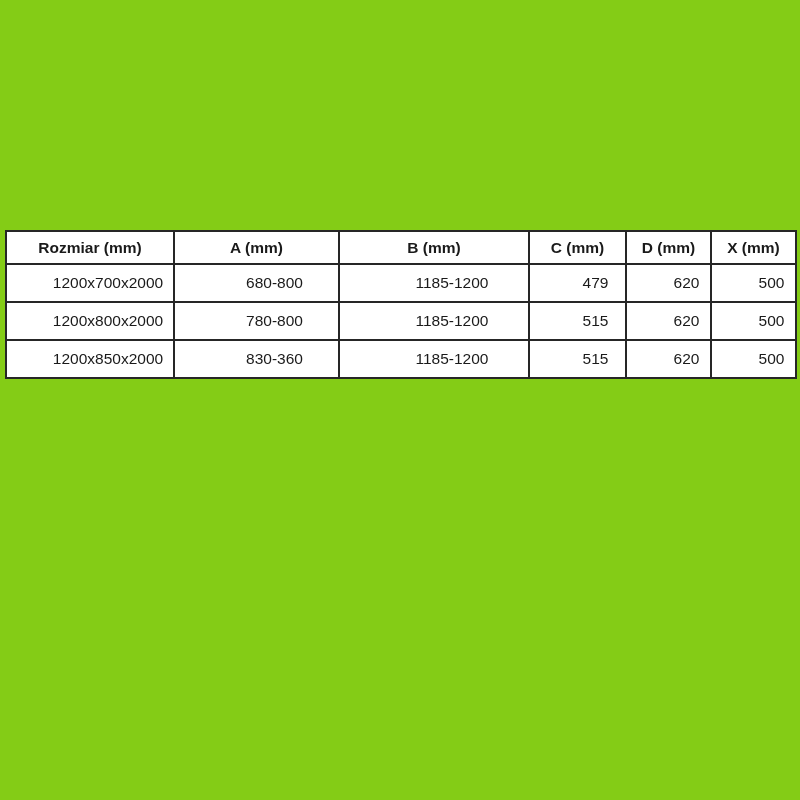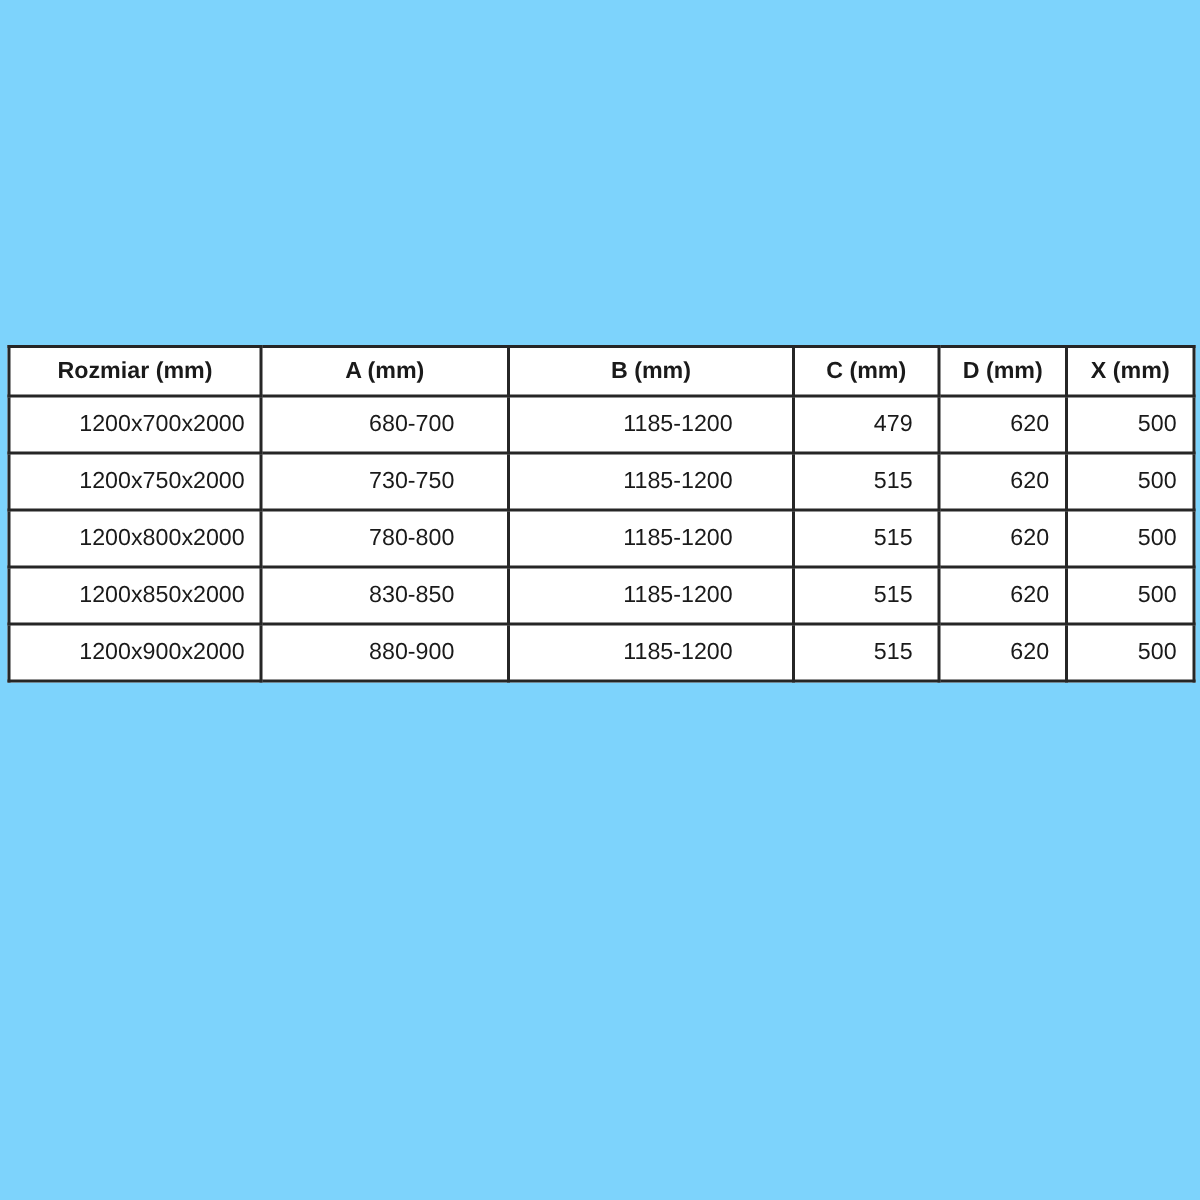--- a/index.html
+++ b/index.html
@@ -6,21 +6,21 @@
   html, body {
     width: 800px;
     height: 800px;
     background: #ffffff;
     font-family: "Liberation Sans", "DejaVu Sans", sans-serif;
   }
   .page {
     position: relative;
     width: 800px;
     height: 800px;
-    background: #7dd3fc;
+    background: #84cc16;
   }
   table.spec-table {
     position: absolute;
     left: 5px;
     top: 230px;
     width: 790px;
     border-collapse: collapse;
     table-layout: fixed;
     background: #ffffff;
   }
@@ -71,53 +71,37 @@
         <th>A (mm)</th>
         <th>B (mm)</th>
         <th>C (mm)</th>
         <th>D (mm)</th>
         <th>X (mm)</th>
       </tr>
     </thead>
     <tbody>
       <tr>
         <td>1200x700x2000</td>
-        <td>680-700</td>
+        <td>680-800</td>
         <td>1185-1200</td>
         <td>479</td>
-        <td>620</td>
-        <td>500</td>
-      </tr>
-      <tr>
-        <td>1200x750x2000</td>
-        <td>730-750</td>
-        <td>1185-1200</td>
-        <td>515</td>
         <td>620</td>
         <td>500</td>
       </tr>
       <tr>
         <td>1200x800x2000</td>
         <td>780-800</td>
         <td>1185-1200</td>
         <td>515</td>
         <td>620</td>
         <td>500</td>
       </tr>
       <tr>
         <td>1200x850x2000</td>
-        <td>830-850</td>
-        <td>1185-1200</td>
-        <td>515</td>
-        <td>620</td>
-        <td>500</td>
-      </tr>
-      <tr>
-        <td>1200x900x2000</td>
-        <td>880-900</td>
+        <td>830-360</td>
         <td>1185-1200</td>
         <td>515</td>
         <td>620</td>
         <td>500</td>
       </tr>
     </tbody>
   </table>
 </div>
 
 </body></html>

